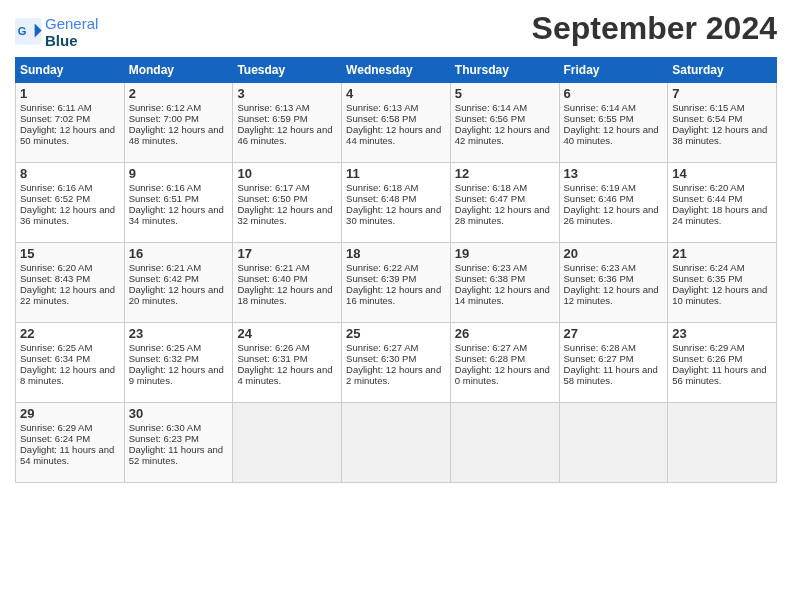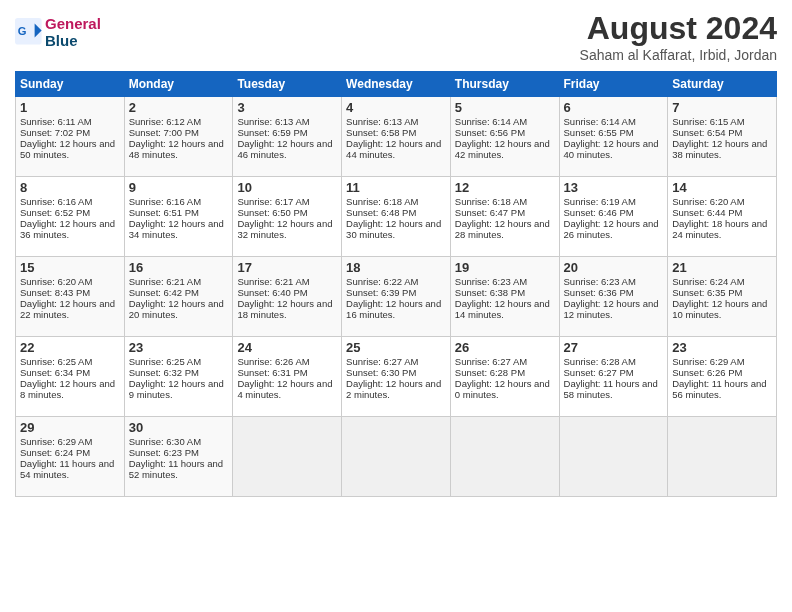--- a/index.html
+++ b/index.html
@@ -85,27 +85,26 @@
 
 <div class="container">
   <div class="header-area">
     <div class="logo">
       <svg class="logo-icon" viewBox="0 0 40 40">
         <rect x="0" y="0" width="38" height="38" rx="4" fill="#e8f0fe"></rect>
         <text x="4" y="24" font-size="16" font-weight="bold" fill="#1565c0">G</text>
         <polygon points="28,8 38,18 28,28" fill="#1565c0"></polygon>
       </svg>
       <div>
-        <div style="font-size:15px;font-weight:bold;color:#be185d;">General</div>
+        <div style="font-size:15px;font-weight:normal;color:#3b82f6;">General</div>
         <div style="font-size:15px;font-weight:bold;color:#0c4a6e;">Blue</div>
       </div>
     </div>
     <div class="title-area">
-      <div class="month-title">August 2024</div>
-      <div class="location-title">Saham al Kaffarat, Irbid, Jordan</div>
+      <div class="month-title">September 2024</div>
     </div>
   </div>
 
   <table>
     <thead>
       <tr>
         <th>Sunday</th>
         <th>Monday</th>
         <th>Tuesday</th>
         <th>Wednesday</th>

